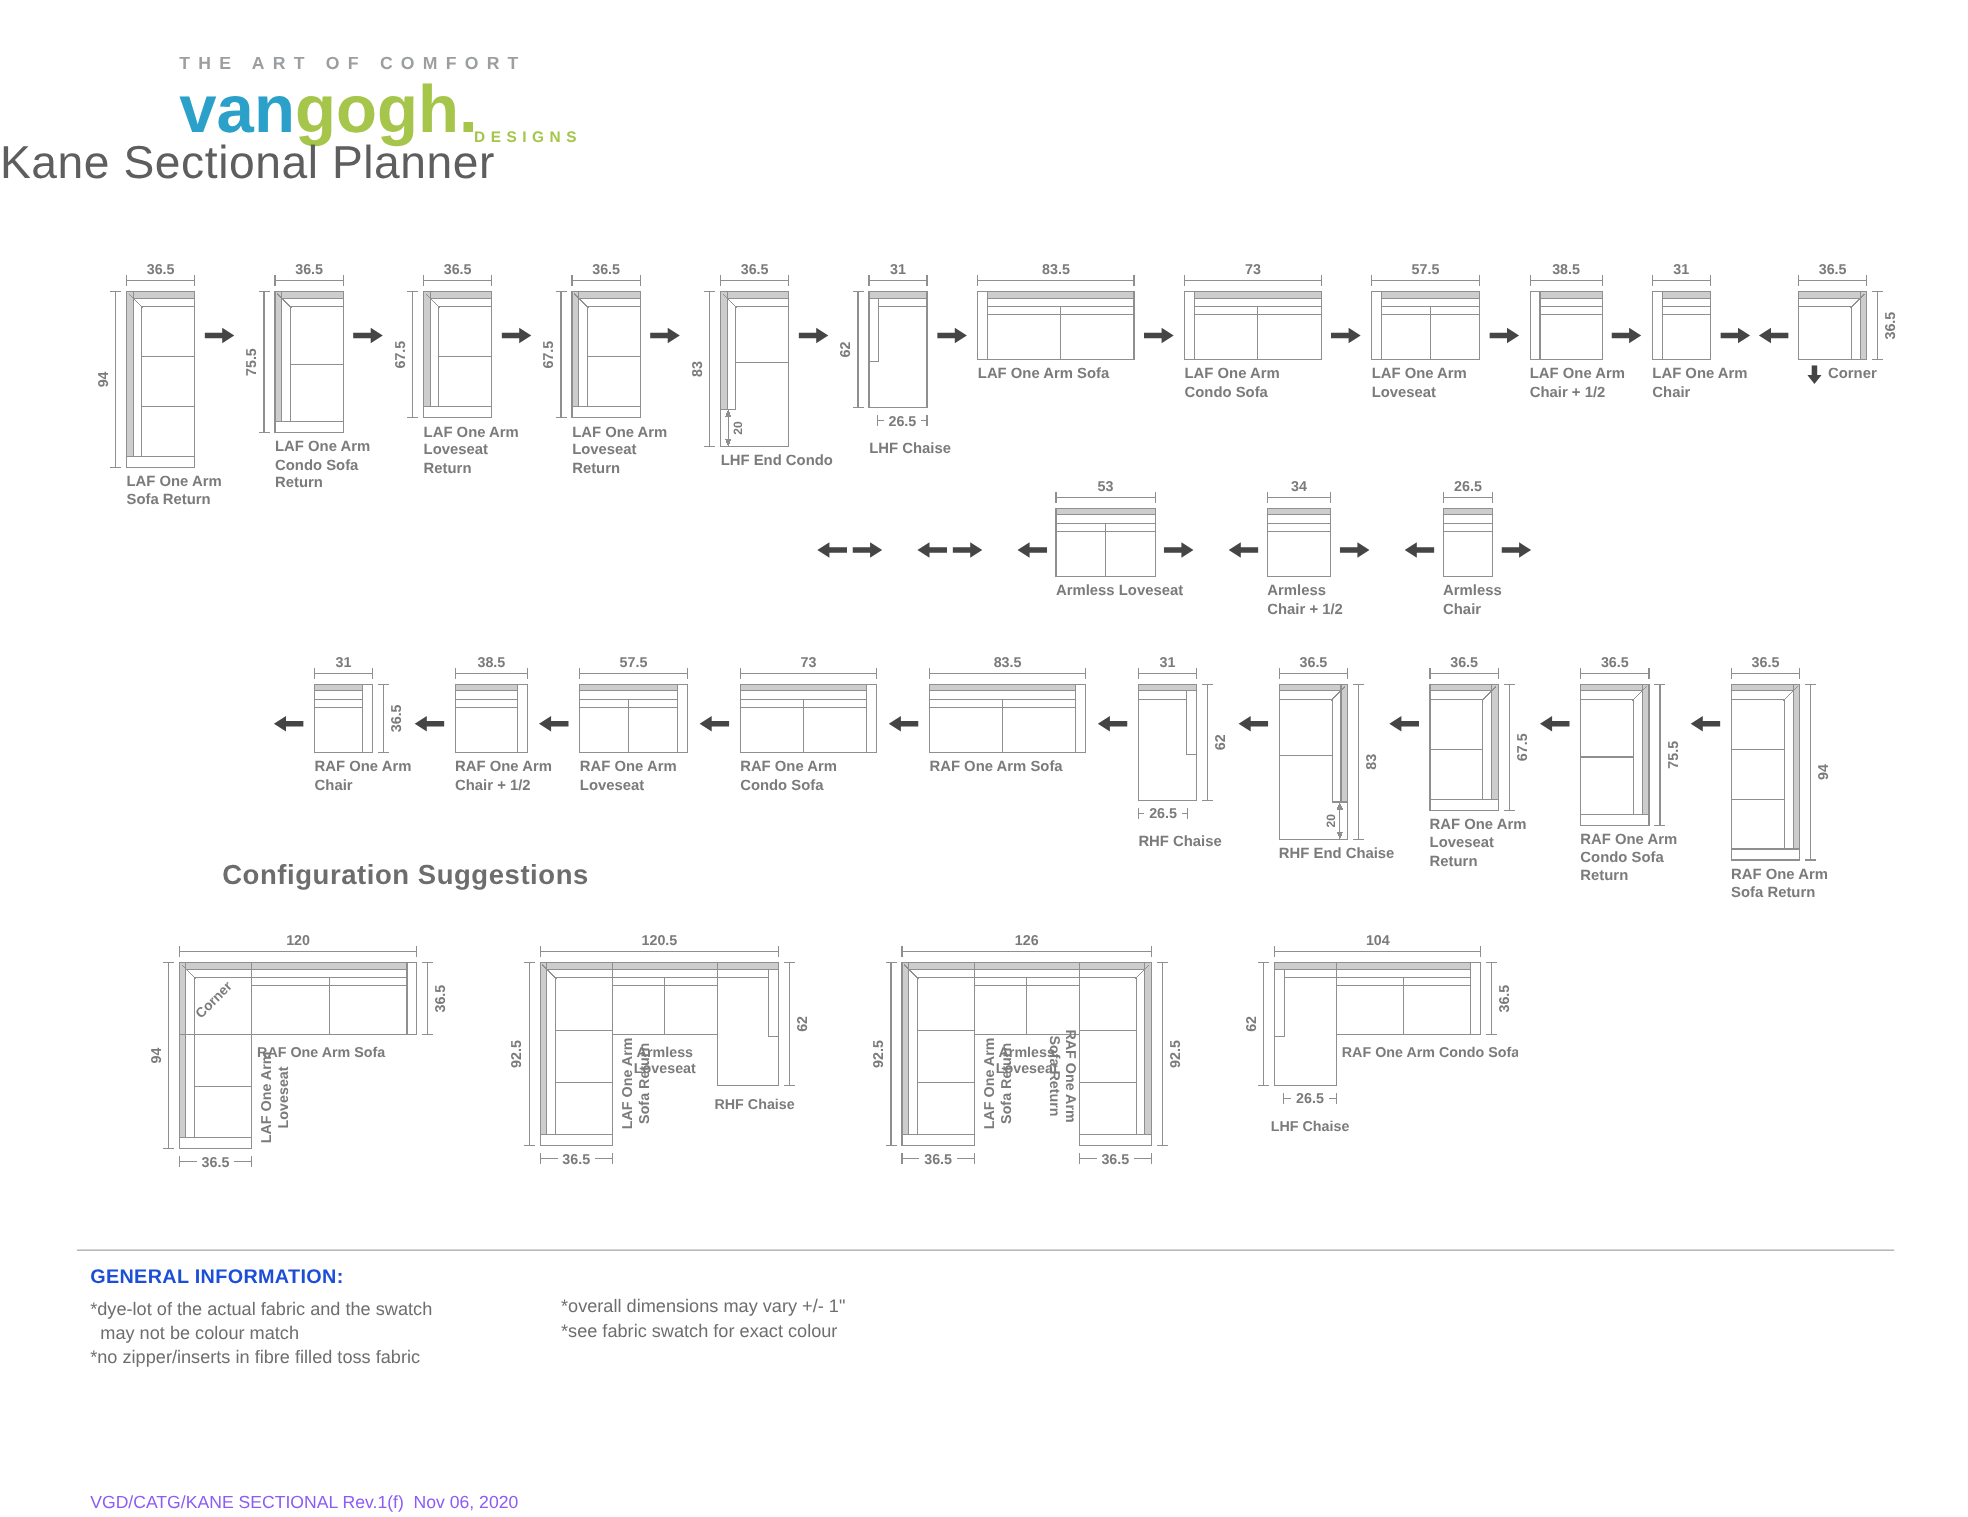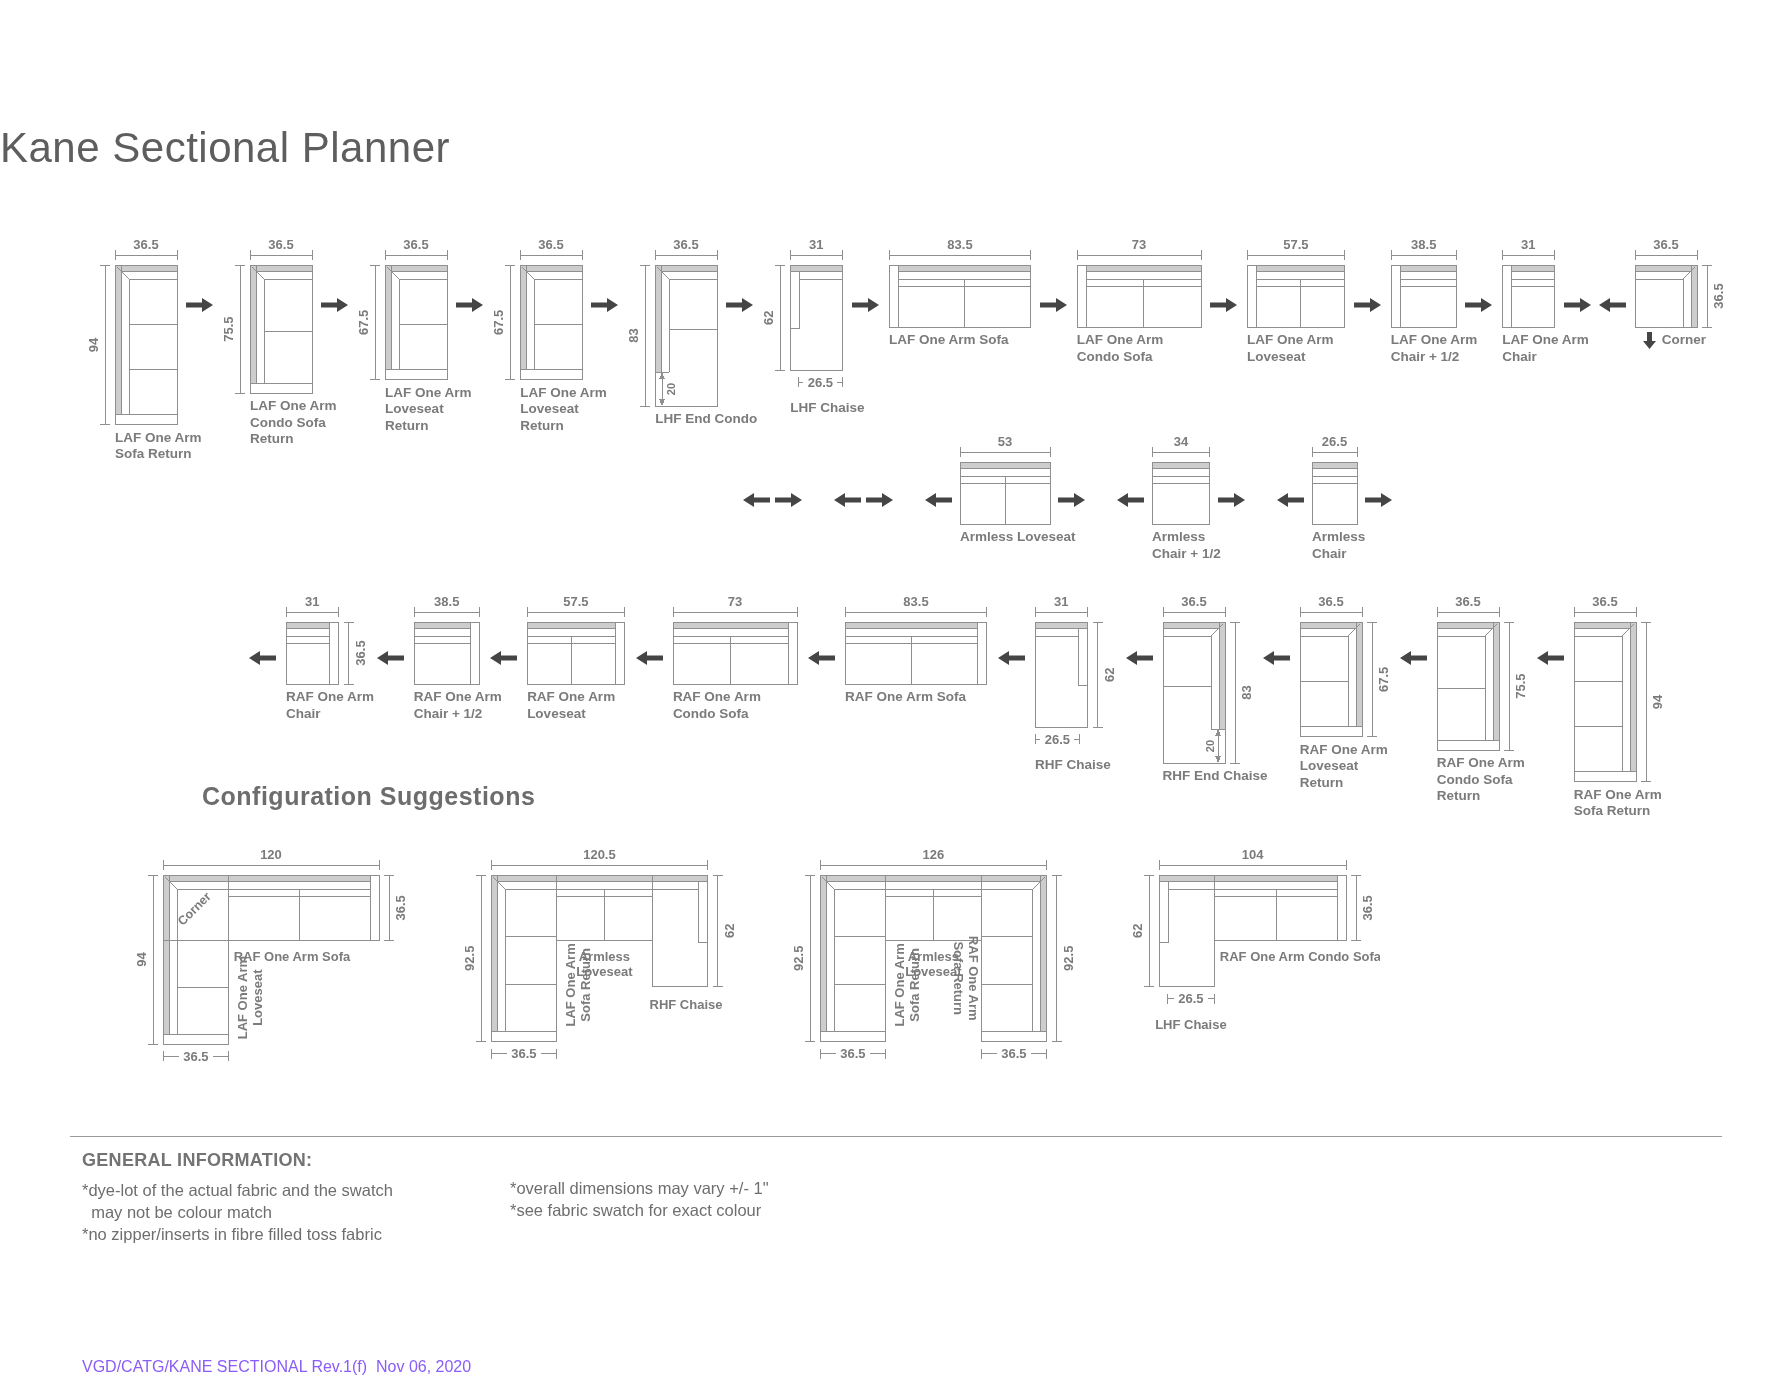--- a/index.html
+++ b/index.html
@@ -27,31 +27,36 @@
   .spacer{flex:0 0 20px}
   .piece{position:relative;flex:0 0 auto}
   .plabel{position:absolute;font-size:13.5px;font-weight:bold;color:#7b7b7b;
           line-height:1.22;white-space:nowrap;display:flex;gap:6px;align-items:flex-start}
   .config-heading{position:absolute;left:202px;top:782px;font-size:25px;font-weight:bold;
           color:#6d6d6d;letter-spacing:.5px}
   #configs{position:absolute;left:133px;top:845px;display:flex;gap:48px;align-items:flex-start}
   
   .divider{position:absolute;left:70px;top:1136px;width:1652px;border:none;border-top:1.5px solid #9a9a9a}
   .geninfo{position:absolute;left:82px;top:1150px}
-  .geninfo h3{font-size:18px;color:#737373;letter-spacing:.3px;font-weight:bold}
+  .geninfo h3{font-size:18px;color:#1d4ed8;letter-spacing:.3px;font-weight:bold}
   #notes-left{position:absolute;left:0;top:30px;width:430px}
   #notes-right{position:absolute;left:428px;top:28px;width:420px}
   .note{font-size:16.5px;line-height:1.33;color:#6e6e6e;white-space:pre}
   .footer{position:absolute;left:82px;top:1358px;font-size:16px;color:#8b5cf6;white-space:pre}
 </style>
 </head>
 <body>
 
 <div class="page">
 
+  <div class="logo">
+    <div class="tagline">THE ART OF COMFORT</div>
+    <div class="brand"><span class="van">van</span><span class="gogh">gogh</span><span class="branddot">.</span></div>
+    <div class="designs">DESIGNS</div>
+  </div>
 
   <h1 class="title">Kane Sectional Planner</h1>
 
   <div id="row-laf" class="prow">
       <div class="piece" style="width: 95.05px;"><svg width="95.05" height="192.79999999999998" shape-rendering="crispEdges">
           <g transform="translate(30,30)">
             <rect x="0" y="0" width="62.05" height="159.79999999999998" fill="none" stroke="#8f8f8f" stroke-width="1"></rect>
             <rect x="0" y="0" width="62.05" height="6" fill="#cdcdcd" stroke="#8f8f8f" stroke-width="1"></rect>
             <rect x="0" y="0" width="6" height="159.79999999999998" fill="#cdcdcd" stroke="#8f8f8f" stroke-width="1"></rect>
             <line x1="14" y1="14" x2="62.05" y2="14" stroke="#8f8f8f" stroke-width="1"></line>

